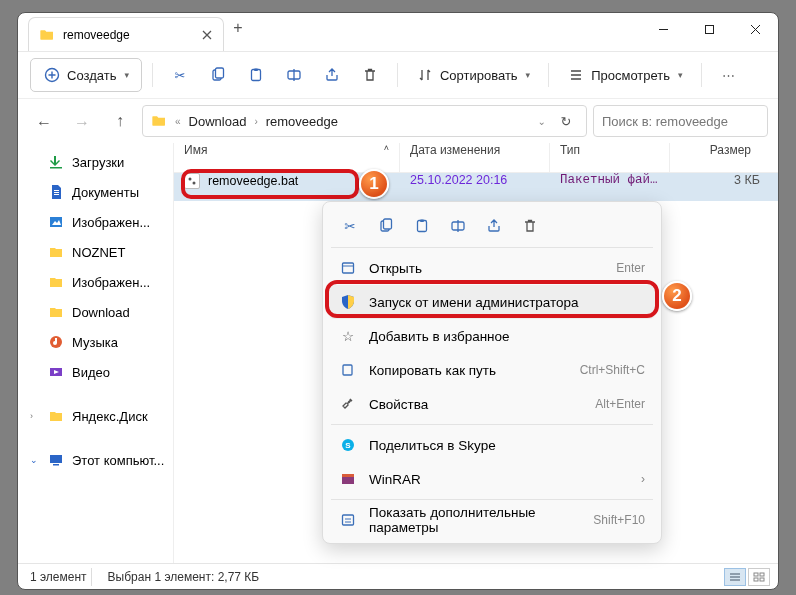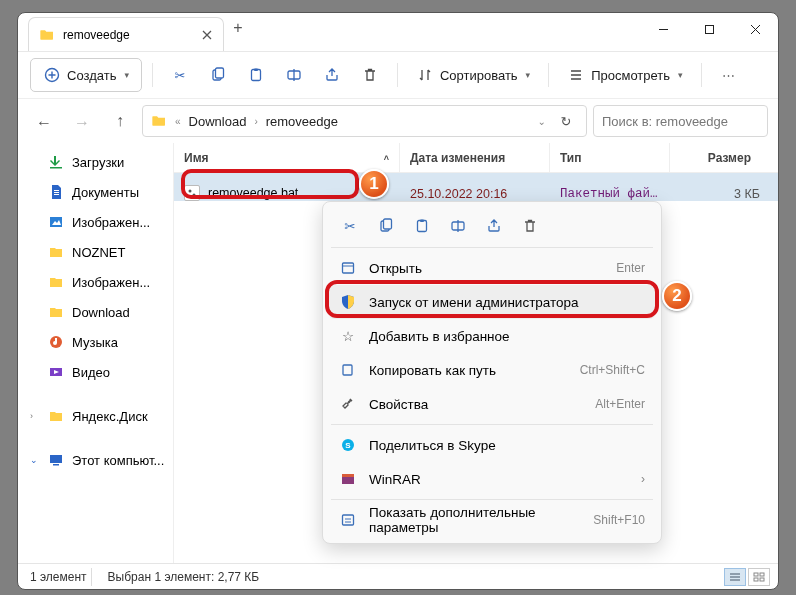--- a/index.html
+++ b/index.html
@@ -44,31 +44,31 @@
 .side-spacer { height: 14px; }
 .folder-ico { fill: #ffcf48; }
 .dl-ico { color: #1e9b46; }
 .doc-ico { color: #2b65c7; }
 .img-ico { color: #2b80d6; }
 .music-ico { color: #e15d33; }
 .video-ico { color: #7b3fc7; }
 
 .main { flex: 1; display: flex; flex-direction: column; position: relative; }
 .cols { height: 30px; border-bottom: 1px solid #eee; display: flex; align-items: center; font-size: 12px; color: #444; }
-.col { padding: 0 10px; border-right: 1px solid #eee; height: 100%; display: flex; align-items: center; font-weight: bold; }
+.col { padding: 0 10px; border-right: 1px solid #eee; height: 100%; display: flex; align-items: flex-start; }
 .col.name { width: 226px; gap: 6px; }
 .col.name .sort { margin-left: auto; font-size: 9px; }
 .col.date { width: 150px; }
 .col.type { width: 120px; }
 .col.size { flex: 1; border-right: none; justify-content: flex-end; padding-right: 27px; }
 
-.row { height: 28px; display: flex; align-items: flex-end; font-size: 12.5px; background: #d8e6f2; }
+.row { height: 28px; display: flex; align-items: flex-start; font-size: 12.5px; background: #d8e6f2; }
 .row .c { padding: 0 10px; }
 .row .c.name { width: 226px; display: flex; align-items: center; gap: 8px; }
-.row .c.date { width: 150px; color: #7f1d1d; }
+.row .c.date { width: 150px; color: #6d28d9; }
 .row .c.type { width: 120px; color: #701a75; white-space: nowrap; overflow: hidden; text-overflow: ellipsis; font-family: Liberation Mono, monospace; }
 .row .c.size { flex: 1; text-align: right; padding-right: 18px; color: #555; }
 .file-ico { width: 16px; height: 16px; background: #fff; border: 1px solid #bbb; border-radius: 2px; display: flex; align-items: center; justify-content: center; font-size: 8px; }
 
 
 .hl1 { position: absolute; left: 7px; top: 26px; width: 178px; height: 30px; border: 4px solid #d6151b; border-radius: 10px; pointer-events: none; }
 .badge { position: absolute; width: 30px; height: 30px; border-radius: 50%; background: radial-gradient(circle at 35% 30%, #ff9a4a, #e0521a 70%); border: 2px solid #fff; color: #fff; font-weight: bold; font-size: 17px; display: flex; align-items: center; justify-content: center; box-shadow: 0 1px 3px rgba(0,0,0,.4); pointer-events: none; }
 .badge1 { left: 185px; top: 26px; }
 
 

